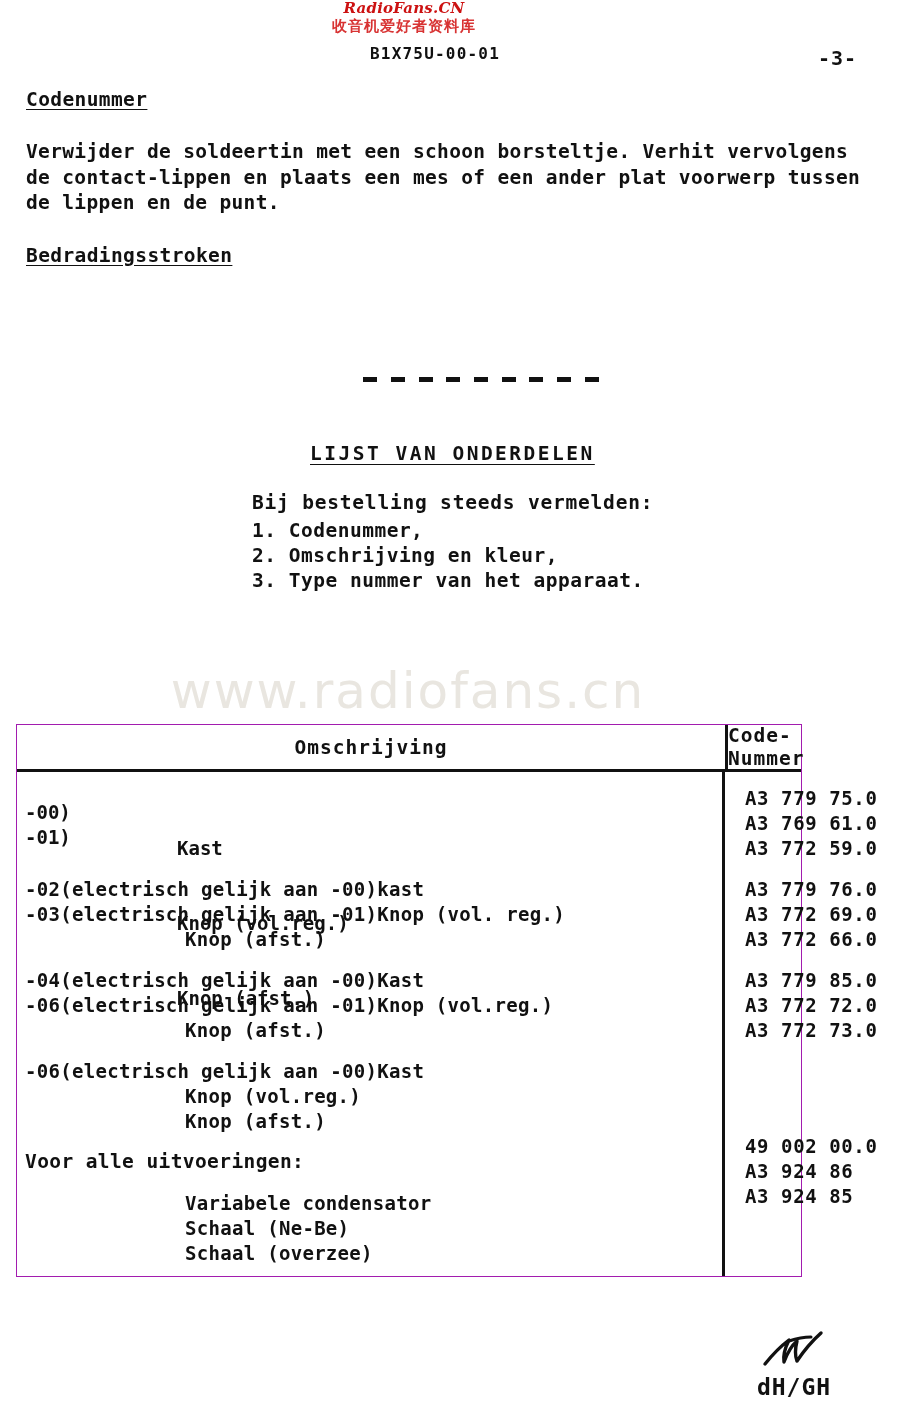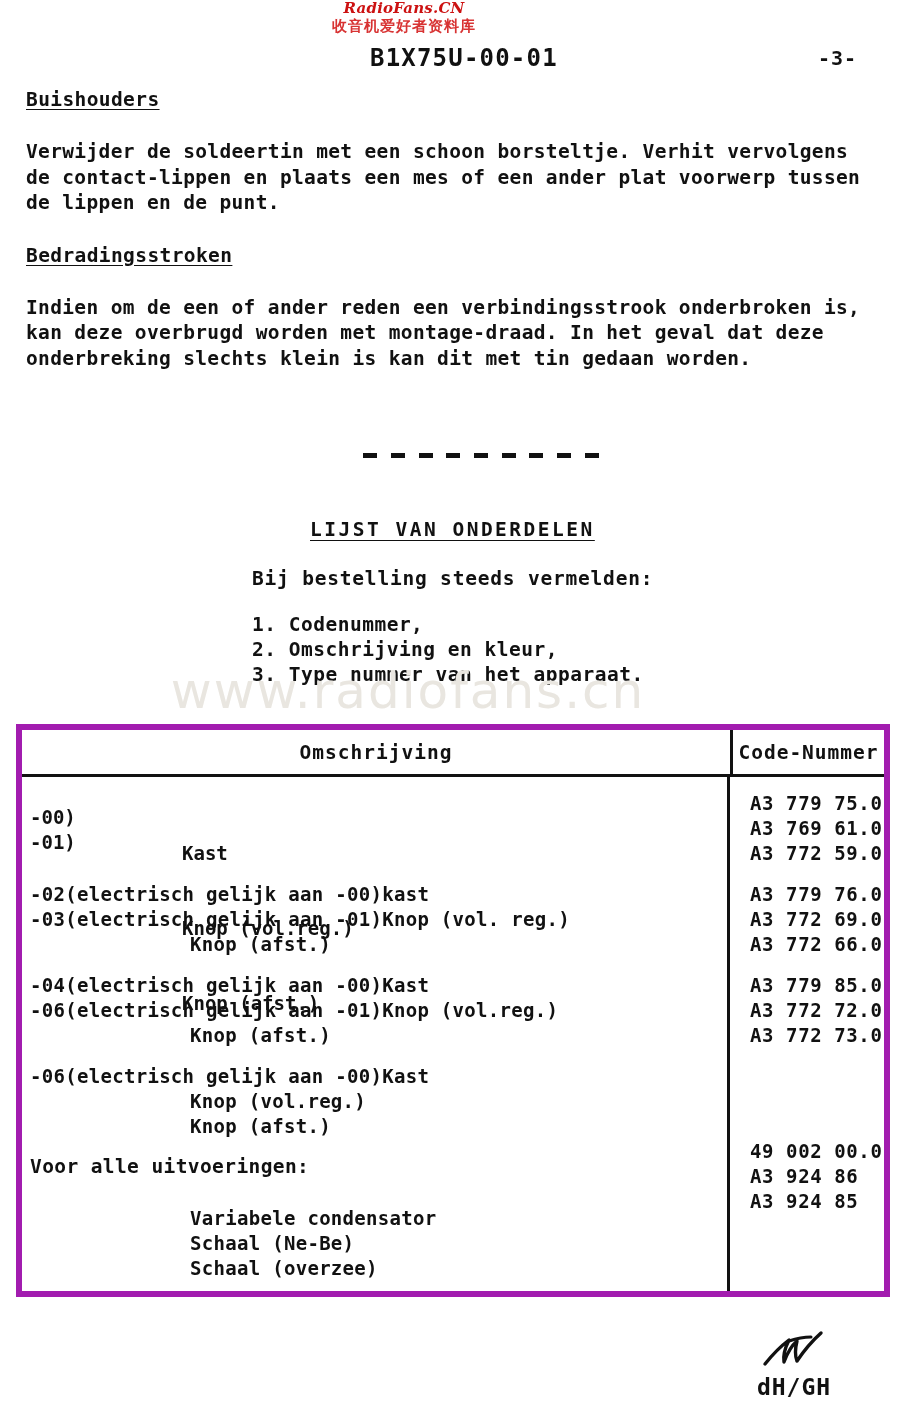--- a/index.html
+++ b/index.html
@@ -48,21 +48,21 @@
     position: absolute;
     top: 44px;
     left: 0;
     width: 920px;
     height: 30px;
   }
   .doc-code {
     position: absolute;
     left: 370px;
     top: 0;
-    font-size: 24px;
+    font-size: 16px;
     letter-spacing: 1.2px;
     font-weight: bold;
   }
   .page-num {
     position: absolute;
     left: 818px;
     top: 2px;
     font-size: 20px;
     letter-spacing: 1px;
     font-weight: bold;
@@ -123,21 +123,21 @@
     display: inline-block;
   }
   .order-note {
     margin-top: 26px;
     padding-left: 226px;
     font-size: 19.5px;
     font-weight: bold;
     letter-spacing: 0.8px;
   }
   .order-list {
-    margin-top: 22px;
+    margin-top: 4px;
     padding-left: 226px;
     font-size: 19.5px;
     font-weight: bold;
     letter-spacing: 0.5px;
     line-height: 25px;
   }
 
   
   .wm-center {
     position: absolute;
@@ -151,22 +151,22 @@
     letter-spacing: 2px;
     pointer-events: none;
     white-space: nowrap;
   }
 
   
   .parts-table {
     position: absolute;
     left: 16px;
     top: 724px;
-    width: 874px;
-    border: 6px solid #a21caf;
+    width: 786px;
+    border: 1px solid #a21caf;
     box-sizing: border-box;
     background: transparent;
   }
   .tbl-head {
     display: flex;
     border-bottom: 3px solid #111;
     height: 44px;
   }
   .tbl-head .col-desc {
     flex: 0 0 708px;
@@ -247,21 +247,21 @@
   }
 
   .indent-2 { padding-left: 168px; }
 
   .voor-line {
     font-size: 19.5px;
     font-weight: bold;
     letter-spacing: 0.4px;
     padding-left: 8px;
     margin-top: 12px;
-    margin-bottom: 28px;
+    margin-bottom: 18px;
   }
 
   .code-line {
     font-size: 19px;
     font-weight: bold;
     letter-spacing: 0.6px;
     line-height: 25px;
     white-space: pre;
   }
   .code-blank { height: 25px; }
@@ -296,35 +296,32 @@
 </div>
 
 <div class="doc-header">
   <div class="doc-code">B1X75U-00-01</div>
   <div class="page-num">-3-</div>
 </div>
 
 <div class="content">
 
   <div>
-    <div class="sec-head">Buishouders</div>
+    <div class="sec-head">Codenummer</div>
     <div class="gap-a"></div>
     <p class="para">Verwijder de soldeertin met een schoon borsteltje. Verhit vervolgens
 de contact-lippen en plaats een mes of een ander plat voorwerp tussen
 de lippen en de punt.</p>
   </div>
 
   <div class="gap-a"></div>
 
   <div>
     <div class="sec-head">Bedradingsstroken</div>
     <div class="gap-a"></div>
-    <p class="para">Indien om de een of ander reden een verbindingsstrook onderbroken is,
-kan deze overbrugd worden met montage-draad. In het geval dat deze
-onderbreking slechts klein is kan dit met tin gedaan worden.</p>
   </div>
 
   <div class="divider">
     <span class="dash"></span>
     <span class="dash"></span>
     <span class="dash"></span>
     <span class="dash"></span>
     <span class="dash"></span>
     <span class="dash"></span>
     <span class="dash"></span>

